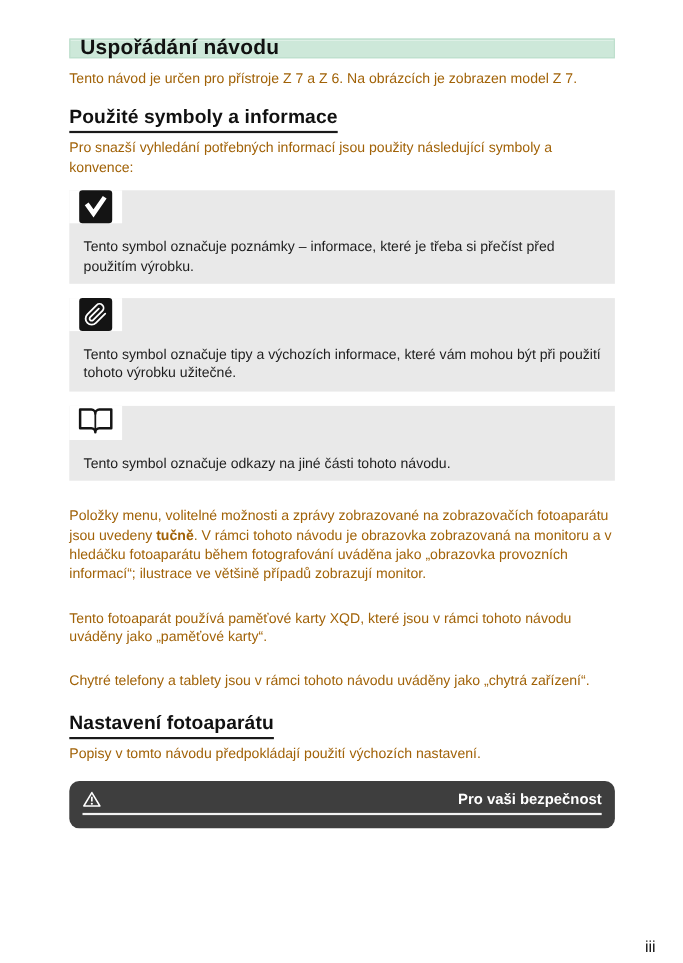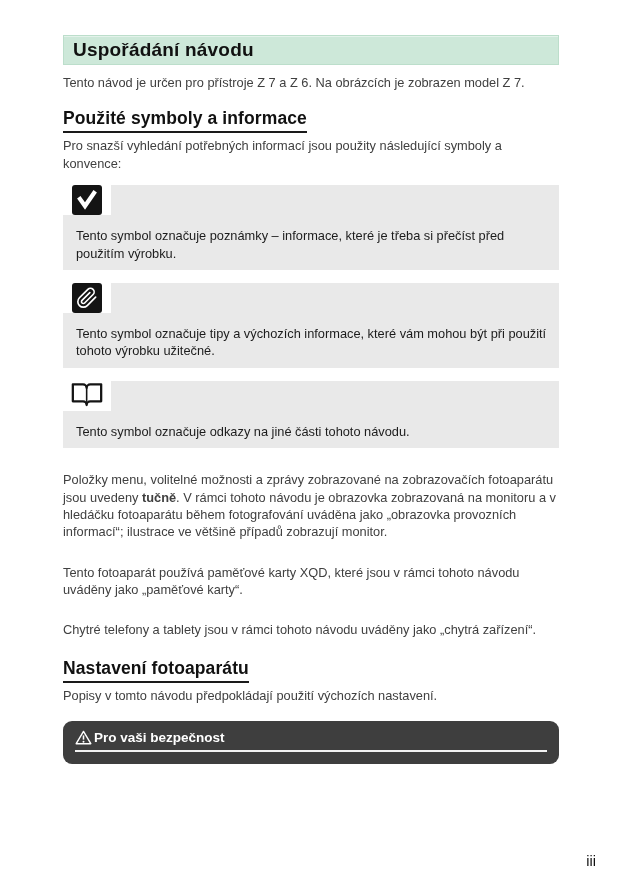--- a/index.html
+++ b/index.html
@@ -10,33 +10,33 @@
     color:#1c1c1c;
     position:relative;
     overflow:hidden;
   }
   .content {
     position:absolute; left:63px; top:0; width:496px;
   }
   
   .banner {
     margin-top:35px;
-    height:30px;
+    height:18px;
     background:#cde8d9;
     border:1px solid #bcdecb;
     box-shadow:inset 0 1px 0 #e3f2ea;
     display:flex; align-items:center;
     padding-left:9px;
   }
   .banner h1 {
     font-size:19px; font-weight:bold; color:#111;
     letter-spacing:0.2px;
   }
   p.body {
-    font-size:12.8px; line-height:1.36; color:#404040;
+    font-size:12.8px; line-height:1.36; color:#a16207;
   }
   .intro { margin-top:9px; }
   h2.section {
     display:inline-block;
     font-size:17.5px; font-weight:bold; color:#111;
     border-bottom:2px solid #1a1a1a;
     padding-bottom:2px;
     letter-spacing:0.1px;
   }
   .sec1-head { margin-top:17px; }
@@ -73,24 +73,25 @@
   .para b { font-weight:bold; }
   
   .safety {
     margin-top:17px;
     background:#3e3e3e;
     border-radius:9px;
     color:#ffffff;
     padding:7px 12px 12px 12px;
   }
   .safety-title {
-    display:flex; align-items:center; gap:2px;
+    display:flex; align-items:center; gap:21px;
     font-size:13.5px; font-weight:bold;
     padding:2px 0 5px 0;
     border-bottom:2px solid #f2f2f2;
+    justify-content:space-between;
   }
   .safety-body {
     margin-top:6px;
     font-size:12.8px; line-height:1.42;
     color:#fdfdfd;
   }
   .inline-book-icon { vertical-align:-1px; }
   .page-number {
     position:absolute;
     right:25px; bottom:6px;

